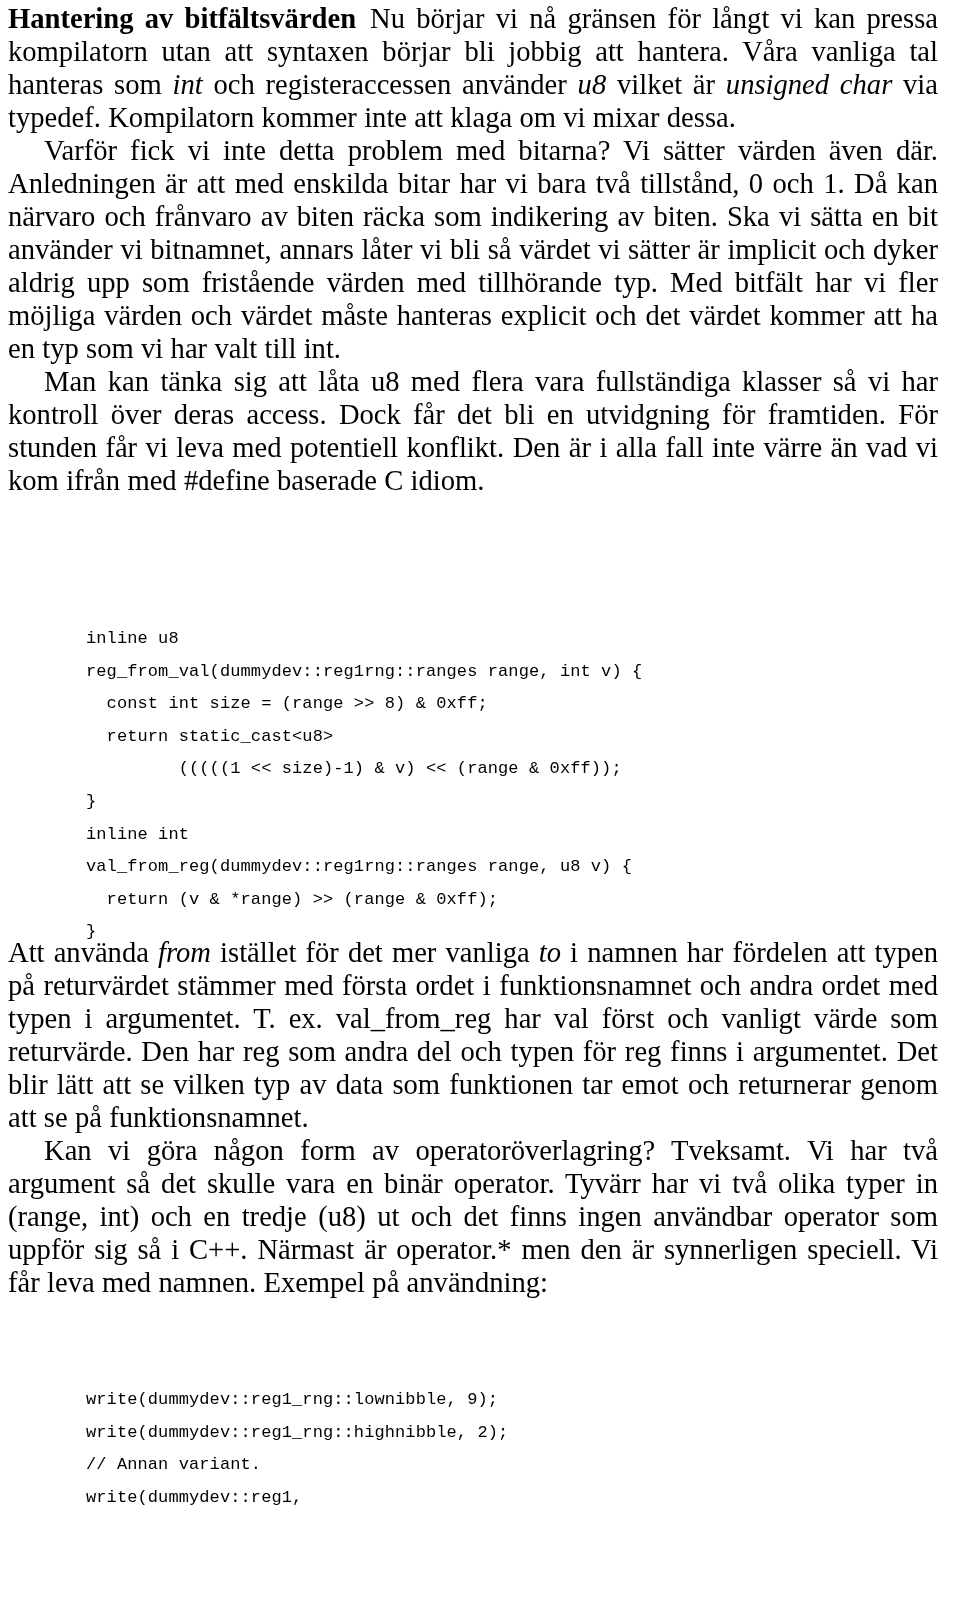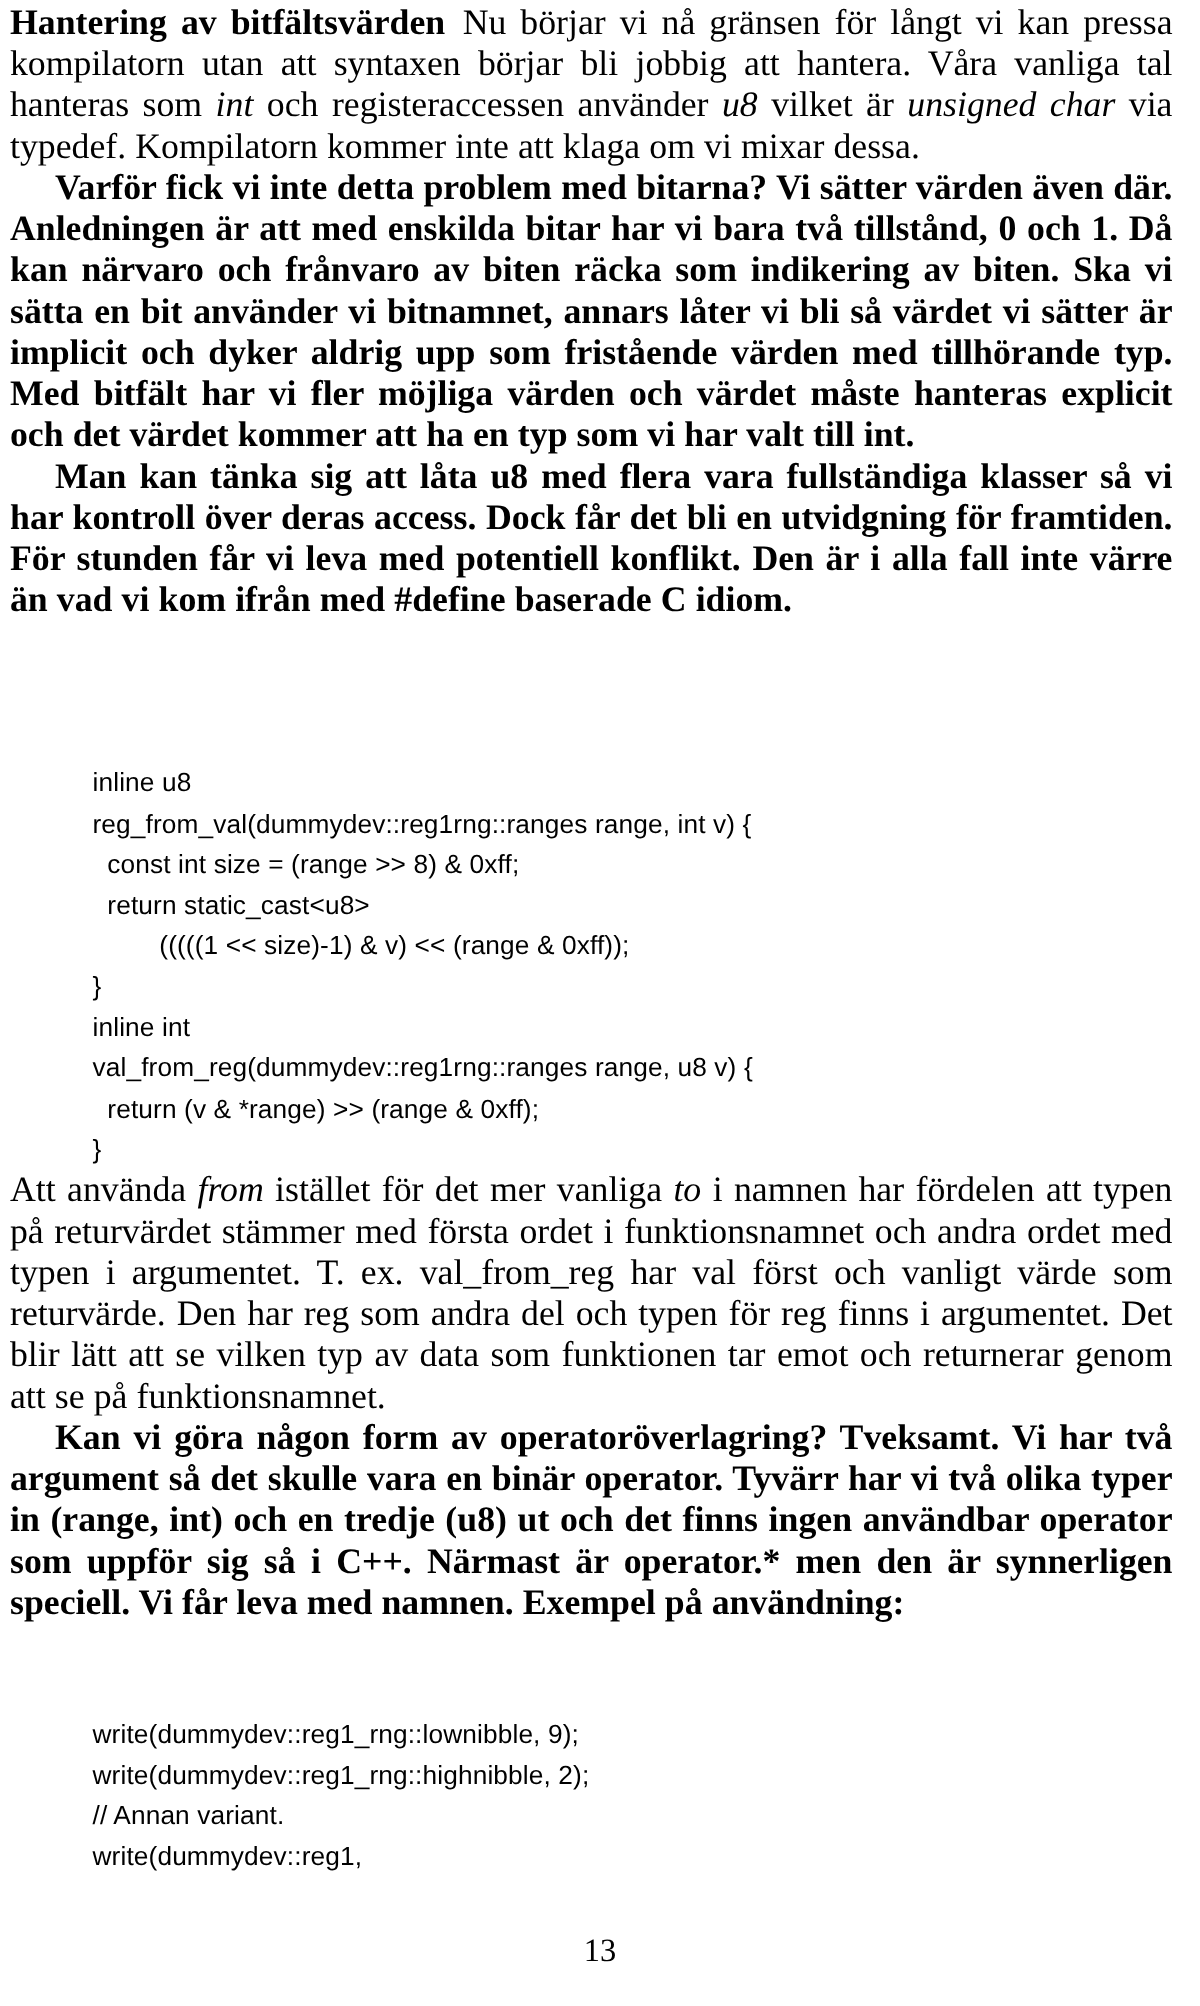--- a/index.html
+++ b/index.html
@@ -37,42 +37,41 @@
     line-height: 33.0px;
     text-align: justify;
     text-justify: inter-word;
     margin: 0;
     hyphens: manual;
     word-spacing: 0.005em;
   }
 
   .para.indent {
     text-indent: 36px;
-    font-weight: bold;
   }
 
   .heading-run {
     font-weight: bold;
   }
   .heading-gap {
     display: inline-block;
     width: 14px;
   }
 
   em.it {
     font-style: italic;
   }
 
   
   .code {
-    font-family: Liberation Sans, sans-serif;
-    font-size: 21px;
+    font-family: Liberation Mono, monospace;
+    font-size: 17px;
     line-height: 32.6px;
     white-space: pre;
-    margin: 4px;
+    margin: 16px;
     letter-spacing: 0.1px;
   }
 
   .code-block-1 {
     position: absolute;
     left: 70px;
     top: 607px;
   }
 
   .code-block-2 {
@@ -128,15 +127,14 @@
 
     <p class="para indent">Kan vi göra någon form av operatoröverlagring? Tveksamt. Vi har två argument så det skulle vara en binär operator. Tyvärr har vi två olika typer in (range, int) och en tredje (u8) ut och det finns ingen användbar operator som uppför sig så i C++. Närmast är operator.* men den är synnerligen speciell. Vi får leva med namnen. Exempel på användning:</p>
 
   </div>
 
   <pre class="code code-block-2">write(dummydev::reg1_rng::lownibble, 9);
 write(dummydev::reg1_rng::highnibble, 2);
 // Annan variant.
 write(dummydev::reg1,</pre>
 
-  <div class="folio">13</div>
 
 </div>
 
 </body></html>

